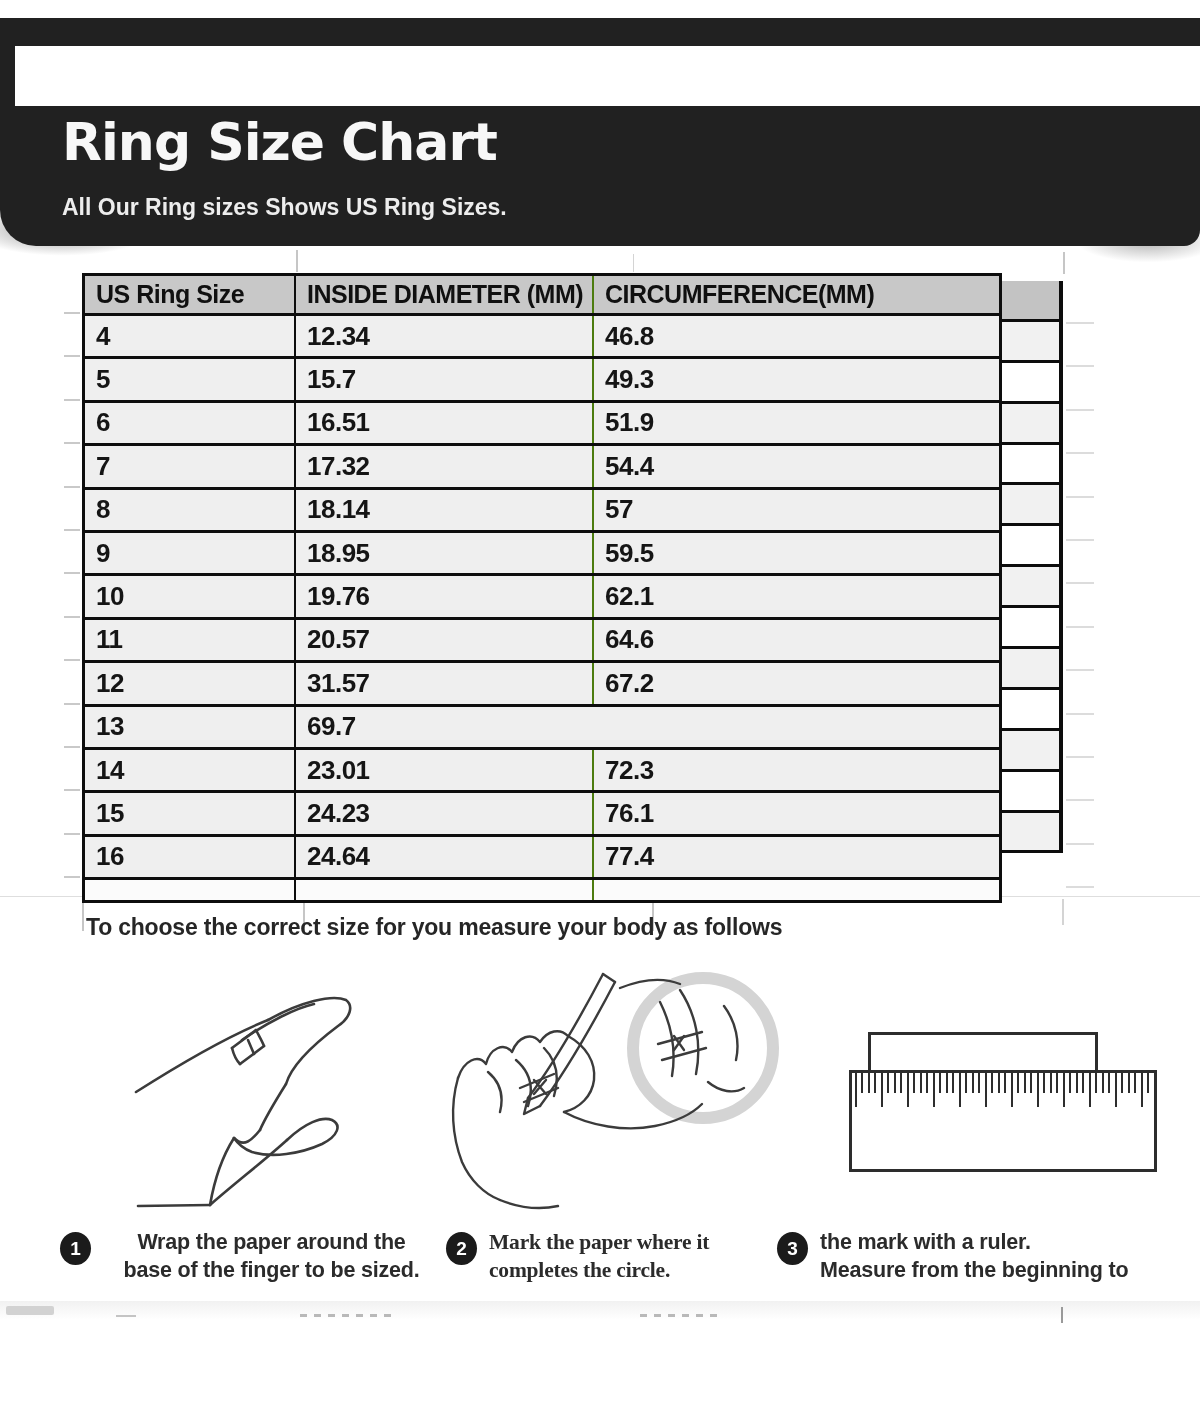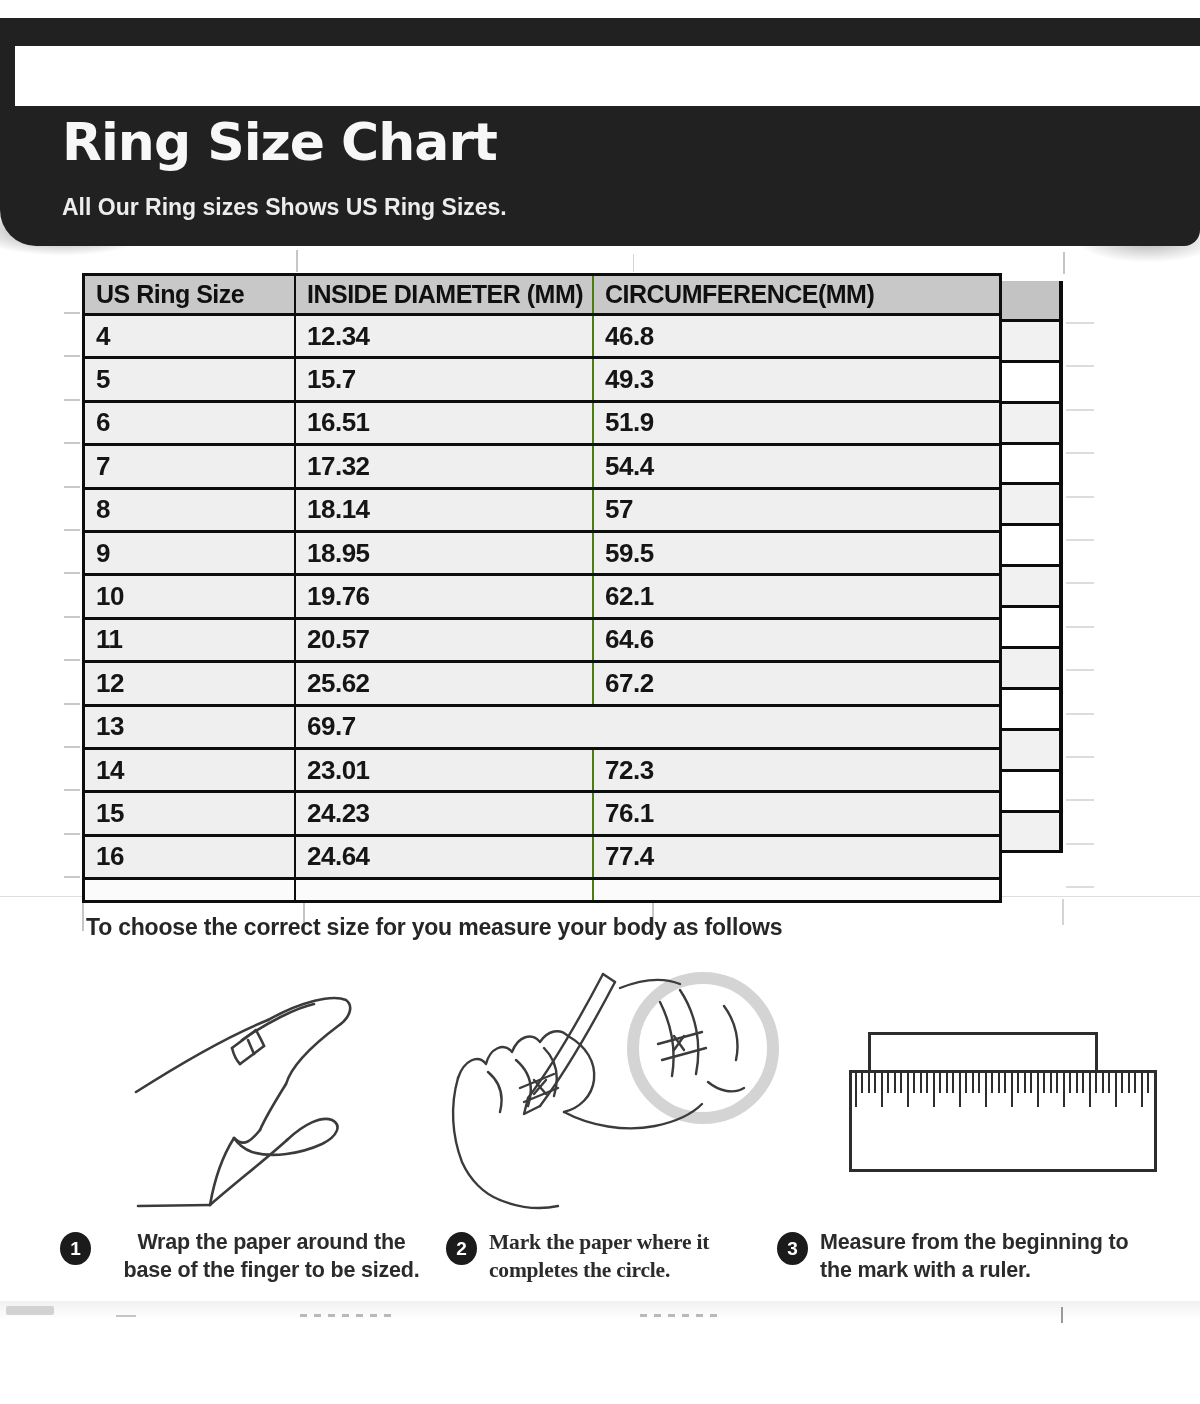--- a/index.html
+++ b/index.html
@@ -209,21 +209,21 @@
         </div>
 
         <div class="trow">
           <div class="cell c1">11</div>
           <div class="cell c2">20.57</div>
           <div class="cell c3">64.6</div>
         </div>
 
         <div class="trow">
           <div class="cell c1">12</div>
-          <div class="cell c2">25.62</div>
+          <div class="cell c2">31.57</div>
           <div class="cell c3">67.2</div>
         </div>
 
         <div class="trow">
           <div class="cell c1">13</div>
           <div class="cell c3">69.7</div>
         </div>
 
         <div class="trow">
           <div class="cell c1">14</div>
@@ -327,22 +327,22 @@
   </div>
 
   <div class="step-badge sb2">2</div>
   <div class="step-text st2">
     <div>Mark the paper where it</div>
     <div>completes the circle.</div>
   </div>
 
   <div class="step-badge sb3">3</div>
   <div class="step-text st3">
+    <div>the mark with a ruler.</div>
     <div>Measure from the beginning to</div>
-    <div>the mark with a ruler.</div>
   </div>
 
   <div class="bottom-band"></div>
   <div class="bm bm-left"></div>
   <div class="bm bm-left2"></div>
   <div class="bm bm-d1"></div>
   <div class="bm bm-d2"></div>
   <div class="bm bm-tick"></div>
 
 </div>

